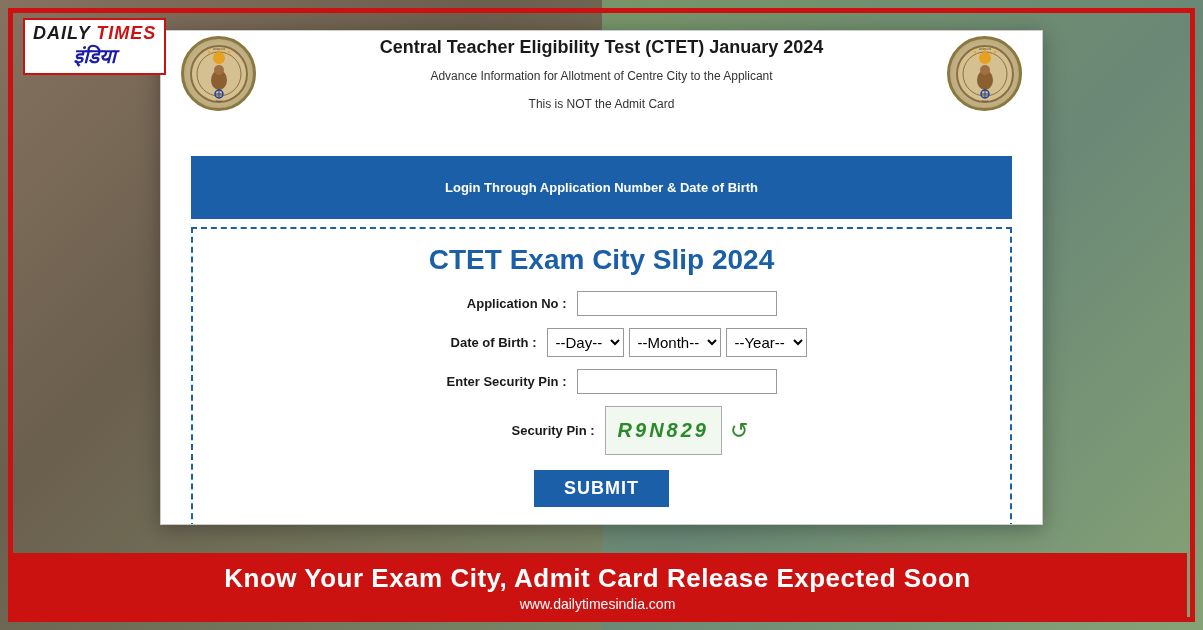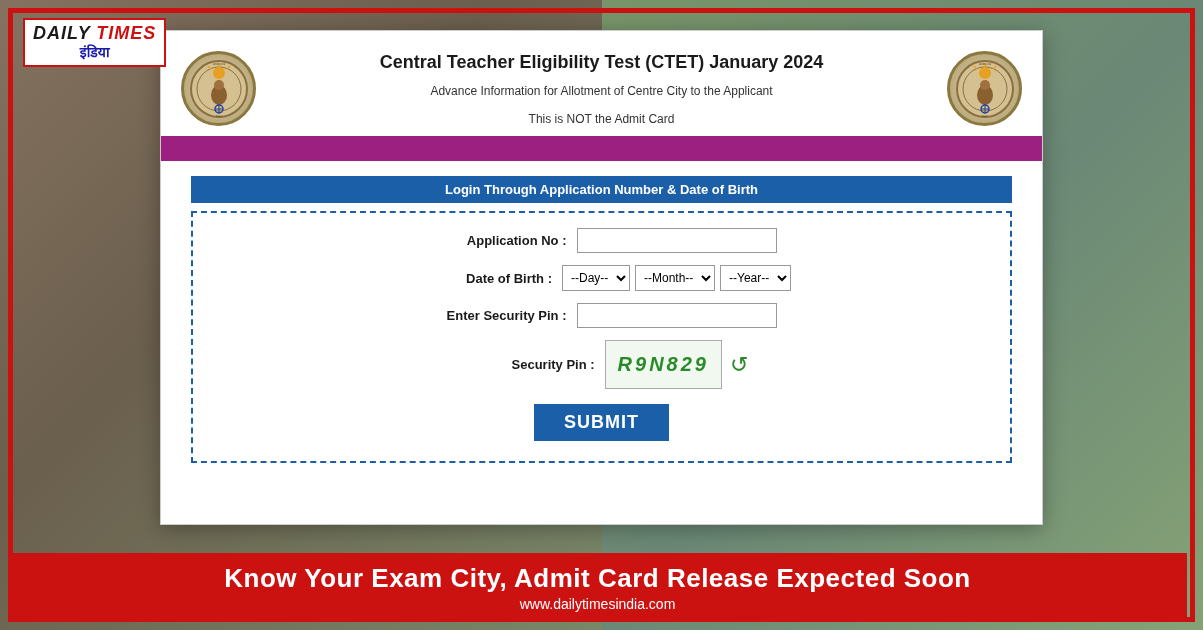--- a/index.html
+++ b/index.html
@@ -66,24 +66,25 @@
       color: #cc1111;
       letter-spacing: 1px;
       font-style: italic;
       line-height: 1;
     }
     .logo-daily-times span {
       color: #1a1a1a;
     }
 
     .logo-hindi {
-      font-size: 14px;
+      font-size: 20px;
       color: #1a1aaa;
       font-weight: bold;
       text-align: center;
+      font-style: italic;
     }
 
     
     .main-card {
       position: absolute;
       top: 30px;
       left: 160px;
       right: 160px;
       bottom: 105px;
       background: white;
@@ -91,21 +92,21 @@
       box-shadow: 0 4px 20px rgba(0,0,0,0.3);
       z-index: 15;
       display: flex;
       flex-direction: column;
       overflow: hidden;
     }
 
     
     .card-header {
       background: white;
-      padding: 20px 20px 10px;
+      padding: 5px 20px 10px;
       display: flex;
       align-items: center;
       justify-content: space-between;
       border-bottom: none;
     }
 
     .header-emblem {
       width: 75px;
       height: 75px;
       border-radius: 50%;
@@ -155,24 +156,25 @@
       flex: 1;
       padding: 15px 30px 20px;
       background: white;
     }
 
     
     .login-header-bar {
       background: #1a5fa8;
       color: white;
       text-align: center;
-      padding: 6px 10px;
+      padding: 24px 10px;
       font-size: 13px;
       font-weight: bold;
       margin-bottom: 8px;
+      margin-top: 20px;
     }
 
     
     .form-container {
       border: 2px dashed #1a5fa8;
       padding: 15px 30px 20px;
     }
 
     .form-main-title {
       text-align: center;
@@ -207,21 +209,21 @@
     }
 
     .dob-container {
       display: flex;
       gap: 5px;
     }
 
     .dob-select {
       border: 1px solid #999;
       padding: 4px 4px;
-      font-size: 12px;
+      font-size: 15px;
       background: white;
     }
 
     .security-pin-display {
       display: flex;
       align-items: center;
       gap: 8px;
     }
 
     .captcha-text {
@@ -363,20 +365,21 @@
   </div>
 
   <div class="purple-banner"></div>
 
   <div class="form-area">
 
     <div class="login-header-bar">Login Through Application Number &amp; Date of Birth</div>
 
     <div class="form-container">
 
+      <div class="form-main-title">CTET Exam City Slip 2024</div>
 
       <div class="form-row">
         <span class="form-label">Application No :</span>
         <input type="text" class="form-input" style="">
       </div>
 
       <div class="form-row">
         <span class="form-label">Date of Birth :</span>
         <div class="dob-container">
           <select class="dob-select">

